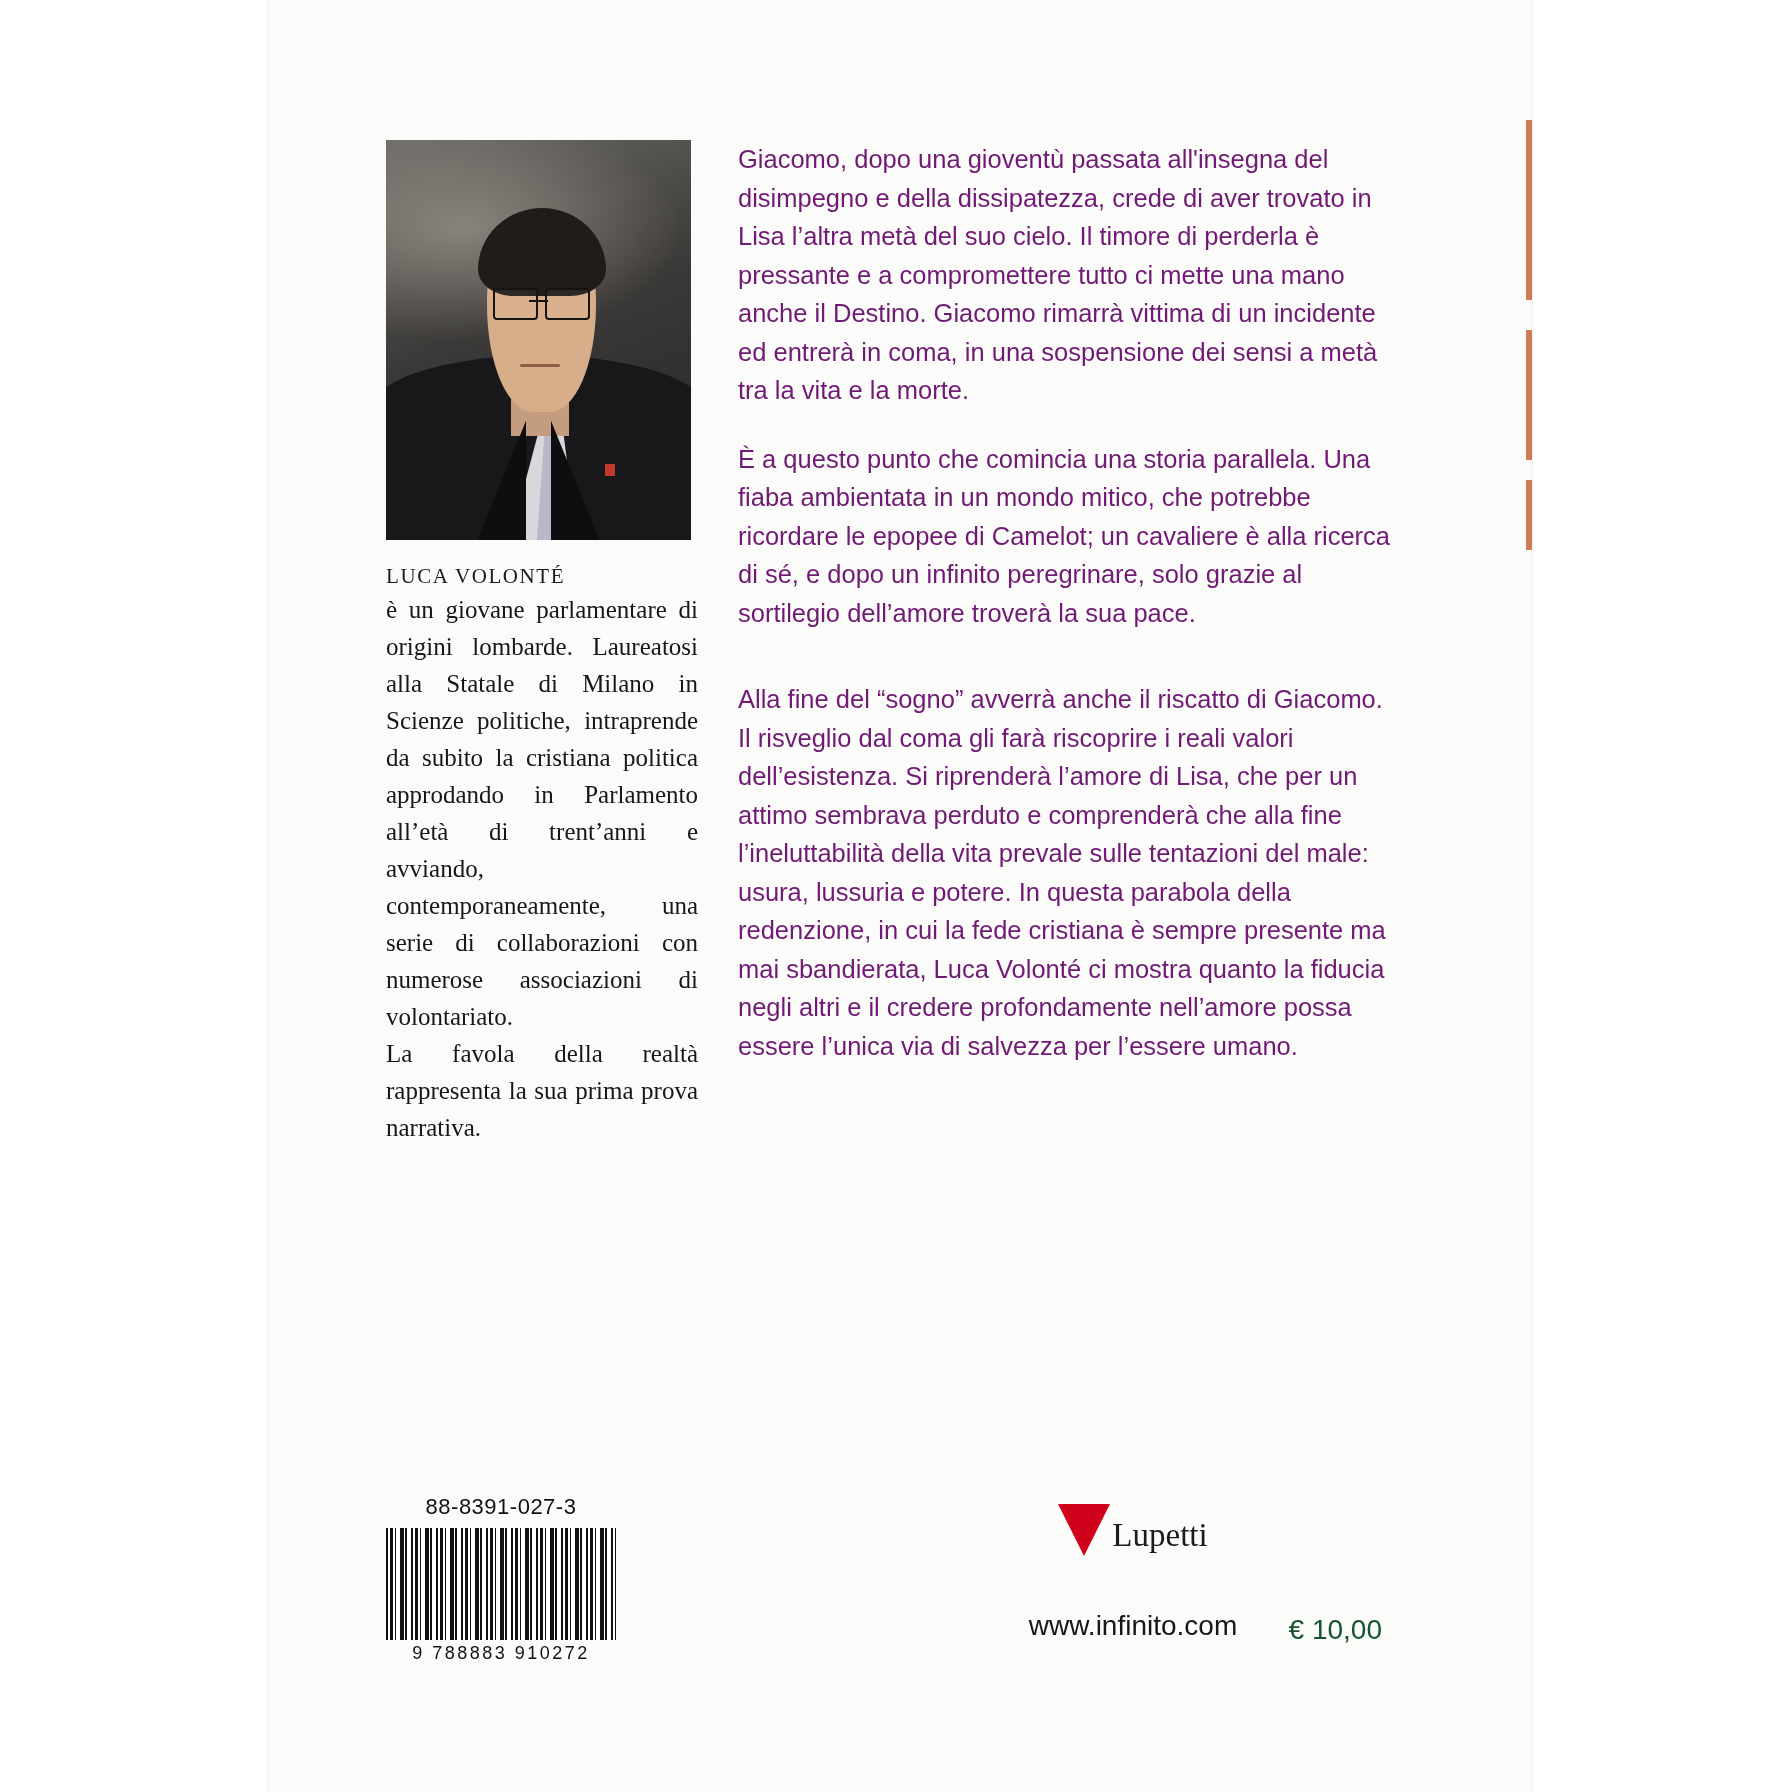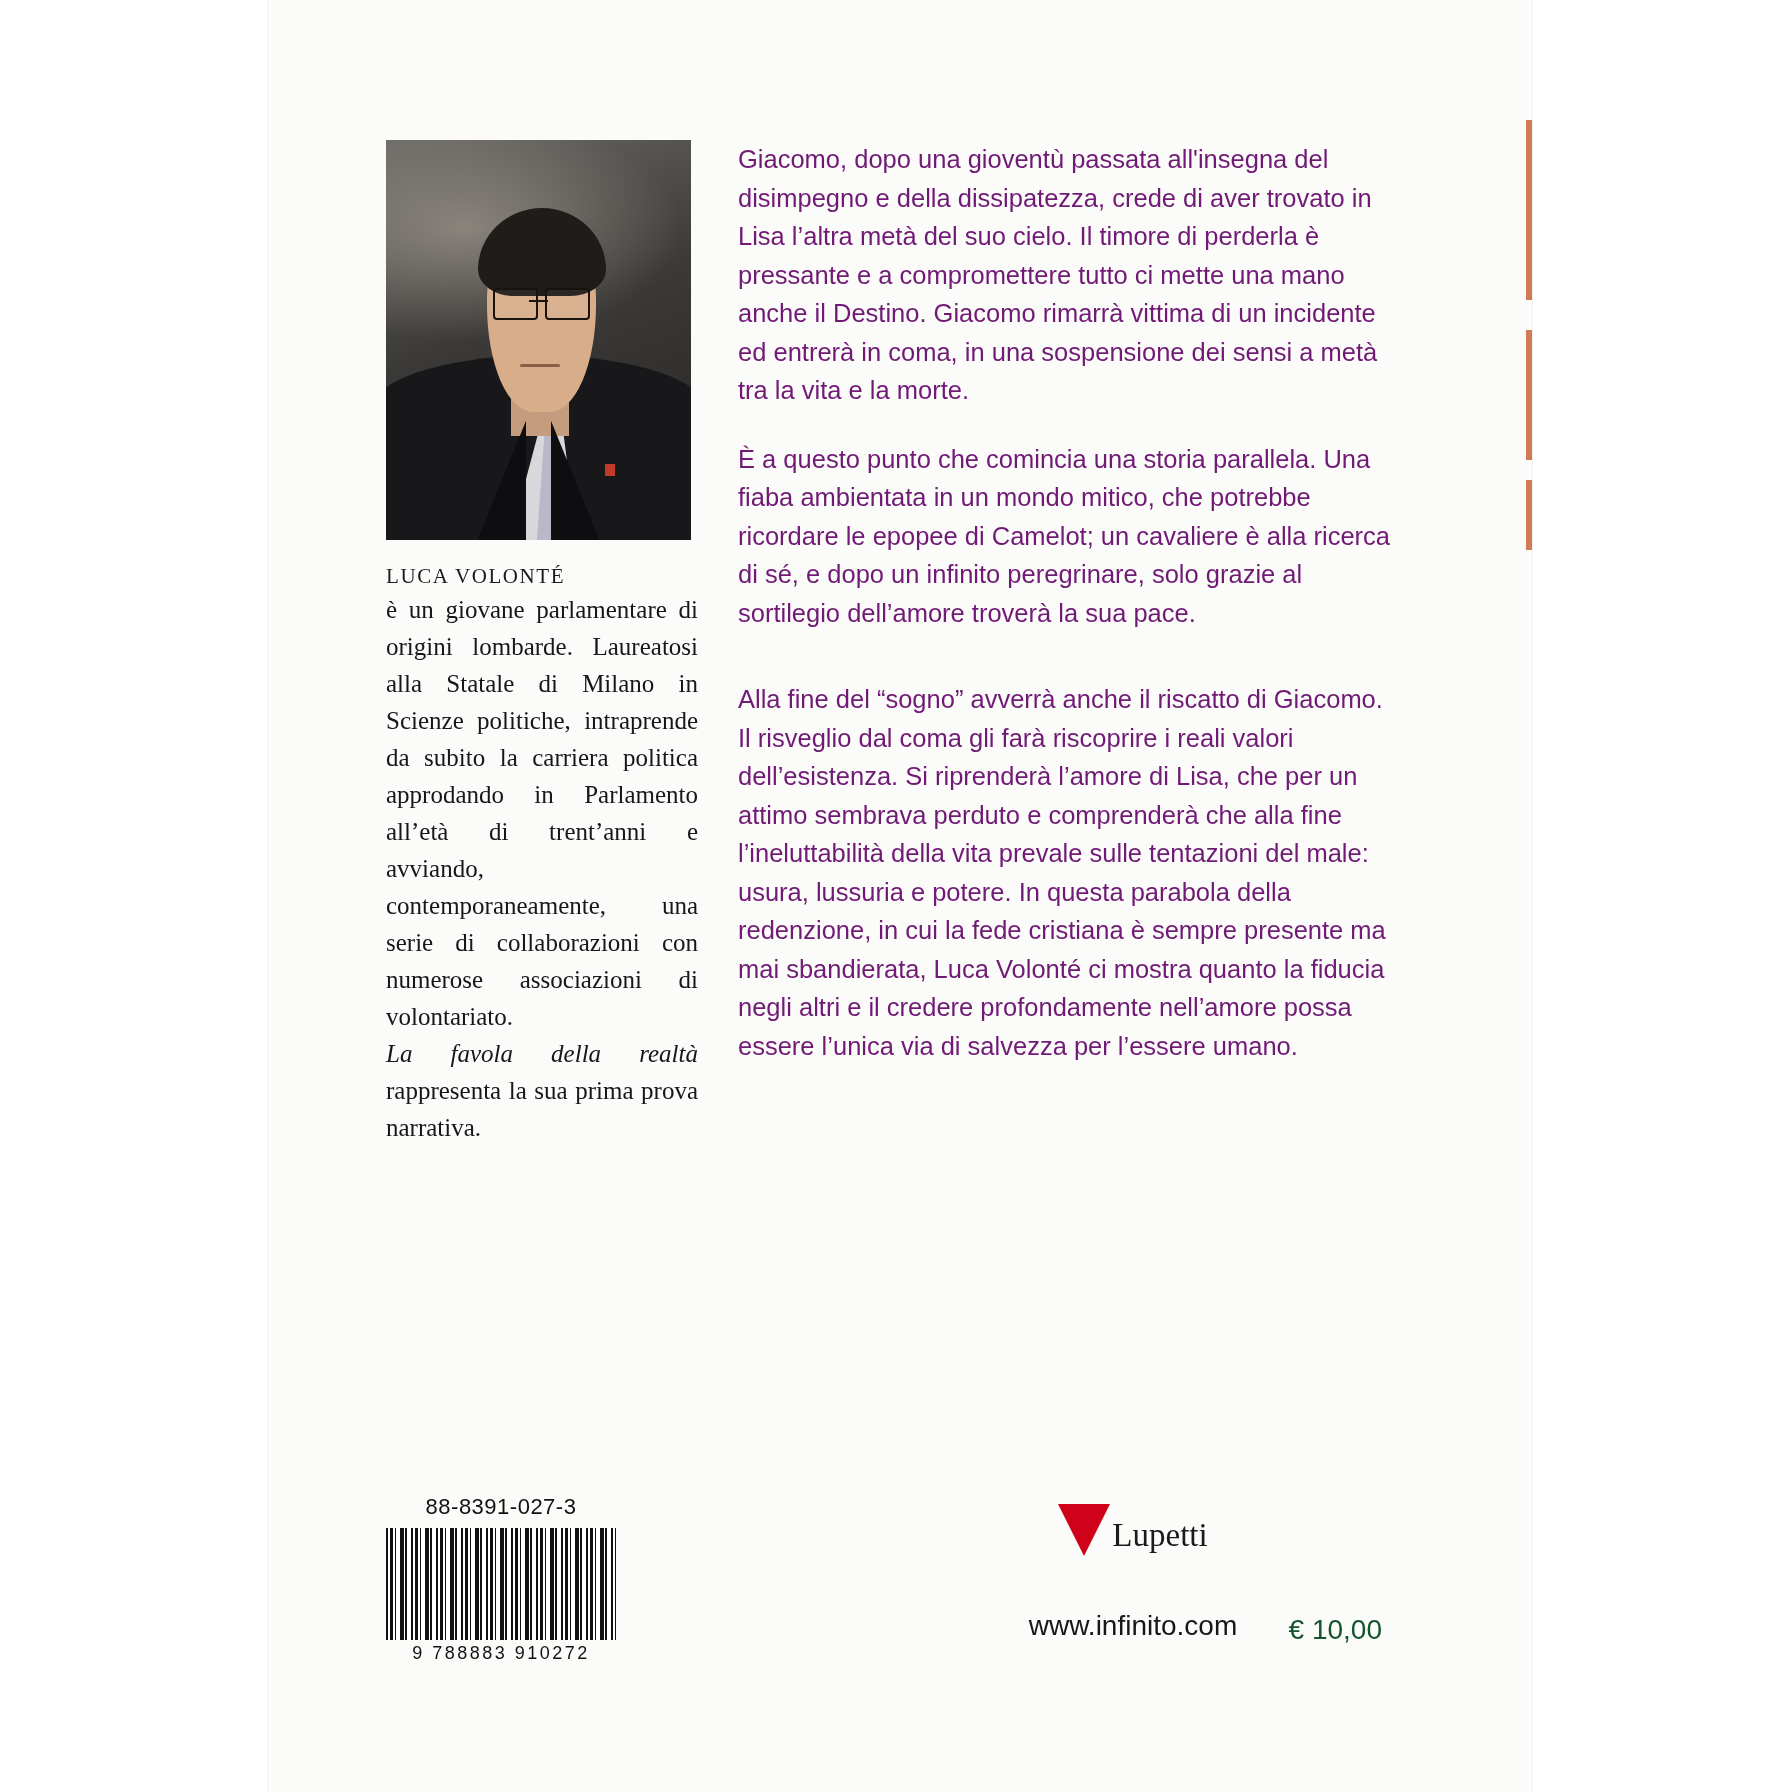--- a/index.html
+++ b/index.html
@@ -126,21 +126,20 @@
   }
   #author-bio {
     margin-top: 2px;
     font-size: 25px;
     line-height: 37px;
     color: #17171a;
     text-align: justify;
     text-justify: inter-word;
   }
   #author-bio .work-title {
-    font-style: italic;
   }
 
   
   #blurb {
     position: absolute;
     left: 470px;
     top: 140px;
     width: 660px;
     font-family: "Liberation Sans", sans-serif;
     font-size: 25.5px;
@@ -249,21 +248,21 @@
       <div class="ph-bridge"></div>
       <div class="ph-mouth"></div>
       <div class="ph-lapelL"></div>
       <div class="ph-lapelR"></div>
       <div class="ph-pin"></div>
     </div>
 
     <div id="author-name">LUCA VOLONTÉ</div>
 
     <div id="author-bio">
-      <span>è un giovane parlamentare di origini lombarde. Laureatosi alla Statale di Milano in Scienze politiche, intraprende da subito la carriera politica approdando in Parlamento all’età di trent’anni e avviando, contemporaneamente, una serie di collaborazioni con numerose associazioni di volontariato.</span>
+      <span>è un giovane parlamentare di origini lombarde. Laureatosi alla Statale di Milano in Scienze politiche, intraprende da subito la cristiana politica approdando in Parlamento all’età di trent’anni e avviando, contemporaneamente, una serie di collaborazioni con numerose associazioni di volontariato.</span>
       <br>
       <span class="work-title">La favola della realtà</span><span> rappresenta la sua prima prova narrativa.</span>
     </div>
   </div>
 
   <div id="blurb">
     <p>Giacomo, dopo una gioventù passata all'insegna del disimpegno e della dissipatezza, crede di aver trovato in Lisa l’altra metà del suo cielo. Il timore di perderla è pressante e a compromettere tutto ci mette una mano anche il Destino. Giacomo rimarrà vittima di un incidente ed entrerà in coma, in una sospensione dei sensi a metà tra la vita e la morte.</p>
     <p>È a questo punto che comincia una storia parallela. Una fiaba ambientata in un mondo mitico, che potrebbe ricordare le epopee di Camelot; un cavaliere è alla ricerca di sé, e dopo un infinito peregrinare, solo grazie al sortilegio dell’amore troverà la sua pace.</p>
     <p>Alla fine del “sogno” avverrà anche il riscatto di Giacomo. Il risveglio dal coma gli farà riscoprire i reali valori dell’esistenza. Si riprenderà l’amore di Lisa, che per un attimo sembrava perduto e comprenderà che alla fine l’ineluttabilità della vita prevale sulle tentazioni del male: usura, lussuria e potere. In questa parabola della redenzione, in cui la fede cristiana è sempre presente ma mai sbandierata, Luca Volonté ci mostra quanto la fiducia negli altri e il credere profondamente nell’amore possa essere l’unica via di salvezza per l’essere umano.</p>
   </div>

